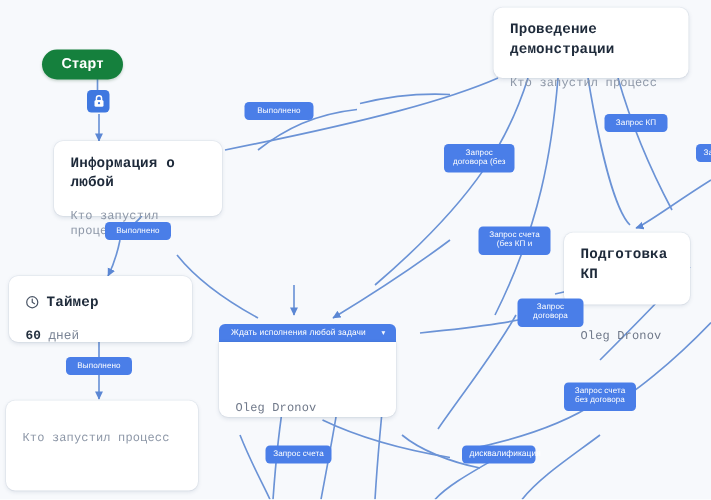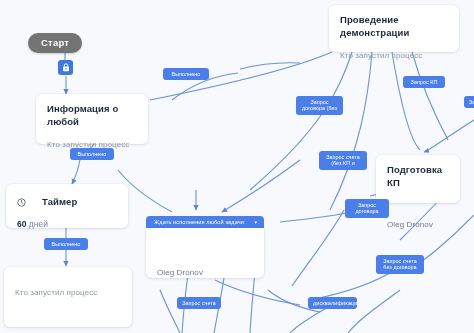--- a/index.html
+++ b/index.html
@@ -22,40 +22,41 @@
     width: 474px;
     height: 333px;
   }
   .node {
     position: absolute;
     background: #ffffff;
     border-radius: 6px;
     box-shadow: 0 1px 3px rgba(40,60,100,0.13), 0 0 0 0.5px rgba(40,60,100,0.06);
     box-sizing: border-box;
     padding: 9px 11px 10px 11px;
+    font-family: Liberation Mono, monospace;
   }
   .node-title {
     font-size: 9.5px;
     font-weight: bold;
     color: #1e2a3a;
     line-height: 1.32;
     letter-spacing: 0.1px;
   }
   .node-sub {
     font-size: 8px;
     color: #8e98a8;
     line-height: 1.3;
     margin-top: 12px;
     letter-spacing: 0.1px;
   }
   .node-sub.person { color: #70798a; margin-top: 31px; }
 
   .start-pill {
     position: absolute;
-    background: #737373;
+    background: #15803d;
     color: #ffffff;
     font-size: 9.5px;
     font-weight: bold;
     border-radius: 11px;
     padding: 4px 13px 5px 13px;
     letter-spacing: 0.2px;
     box-shadow: 0 1px 2px rgba(40,90,50,0.25);
   }
   .badge-icon {
     position: absolute;
@@ -93,21 +94,21 @@
     align-items: center;
     justify-content: space-between;
     box-sizing: border-box;
     letter-spacing: 0.1px;
   }
   .chev { font-size: 5px; margin-left: 5px; opacity: 0.95; }
 
   .timer-row {
     display: flex;
     align-items: center;
-    gap: 16px;
+    gap: 5px;
   }
   .timer-days { font-size: 8.5px; color: #7c8697; margin-top: 8px; }
   .timer-days b { color: #23303f; font-size: 8.5px; }
 </style>
 </head>
 <body>
 
 <div id="canvas">
 
   <svg id="edges" viewBox="0 0 474 333" xmlns="http://www.w3.org/2000/svg">

